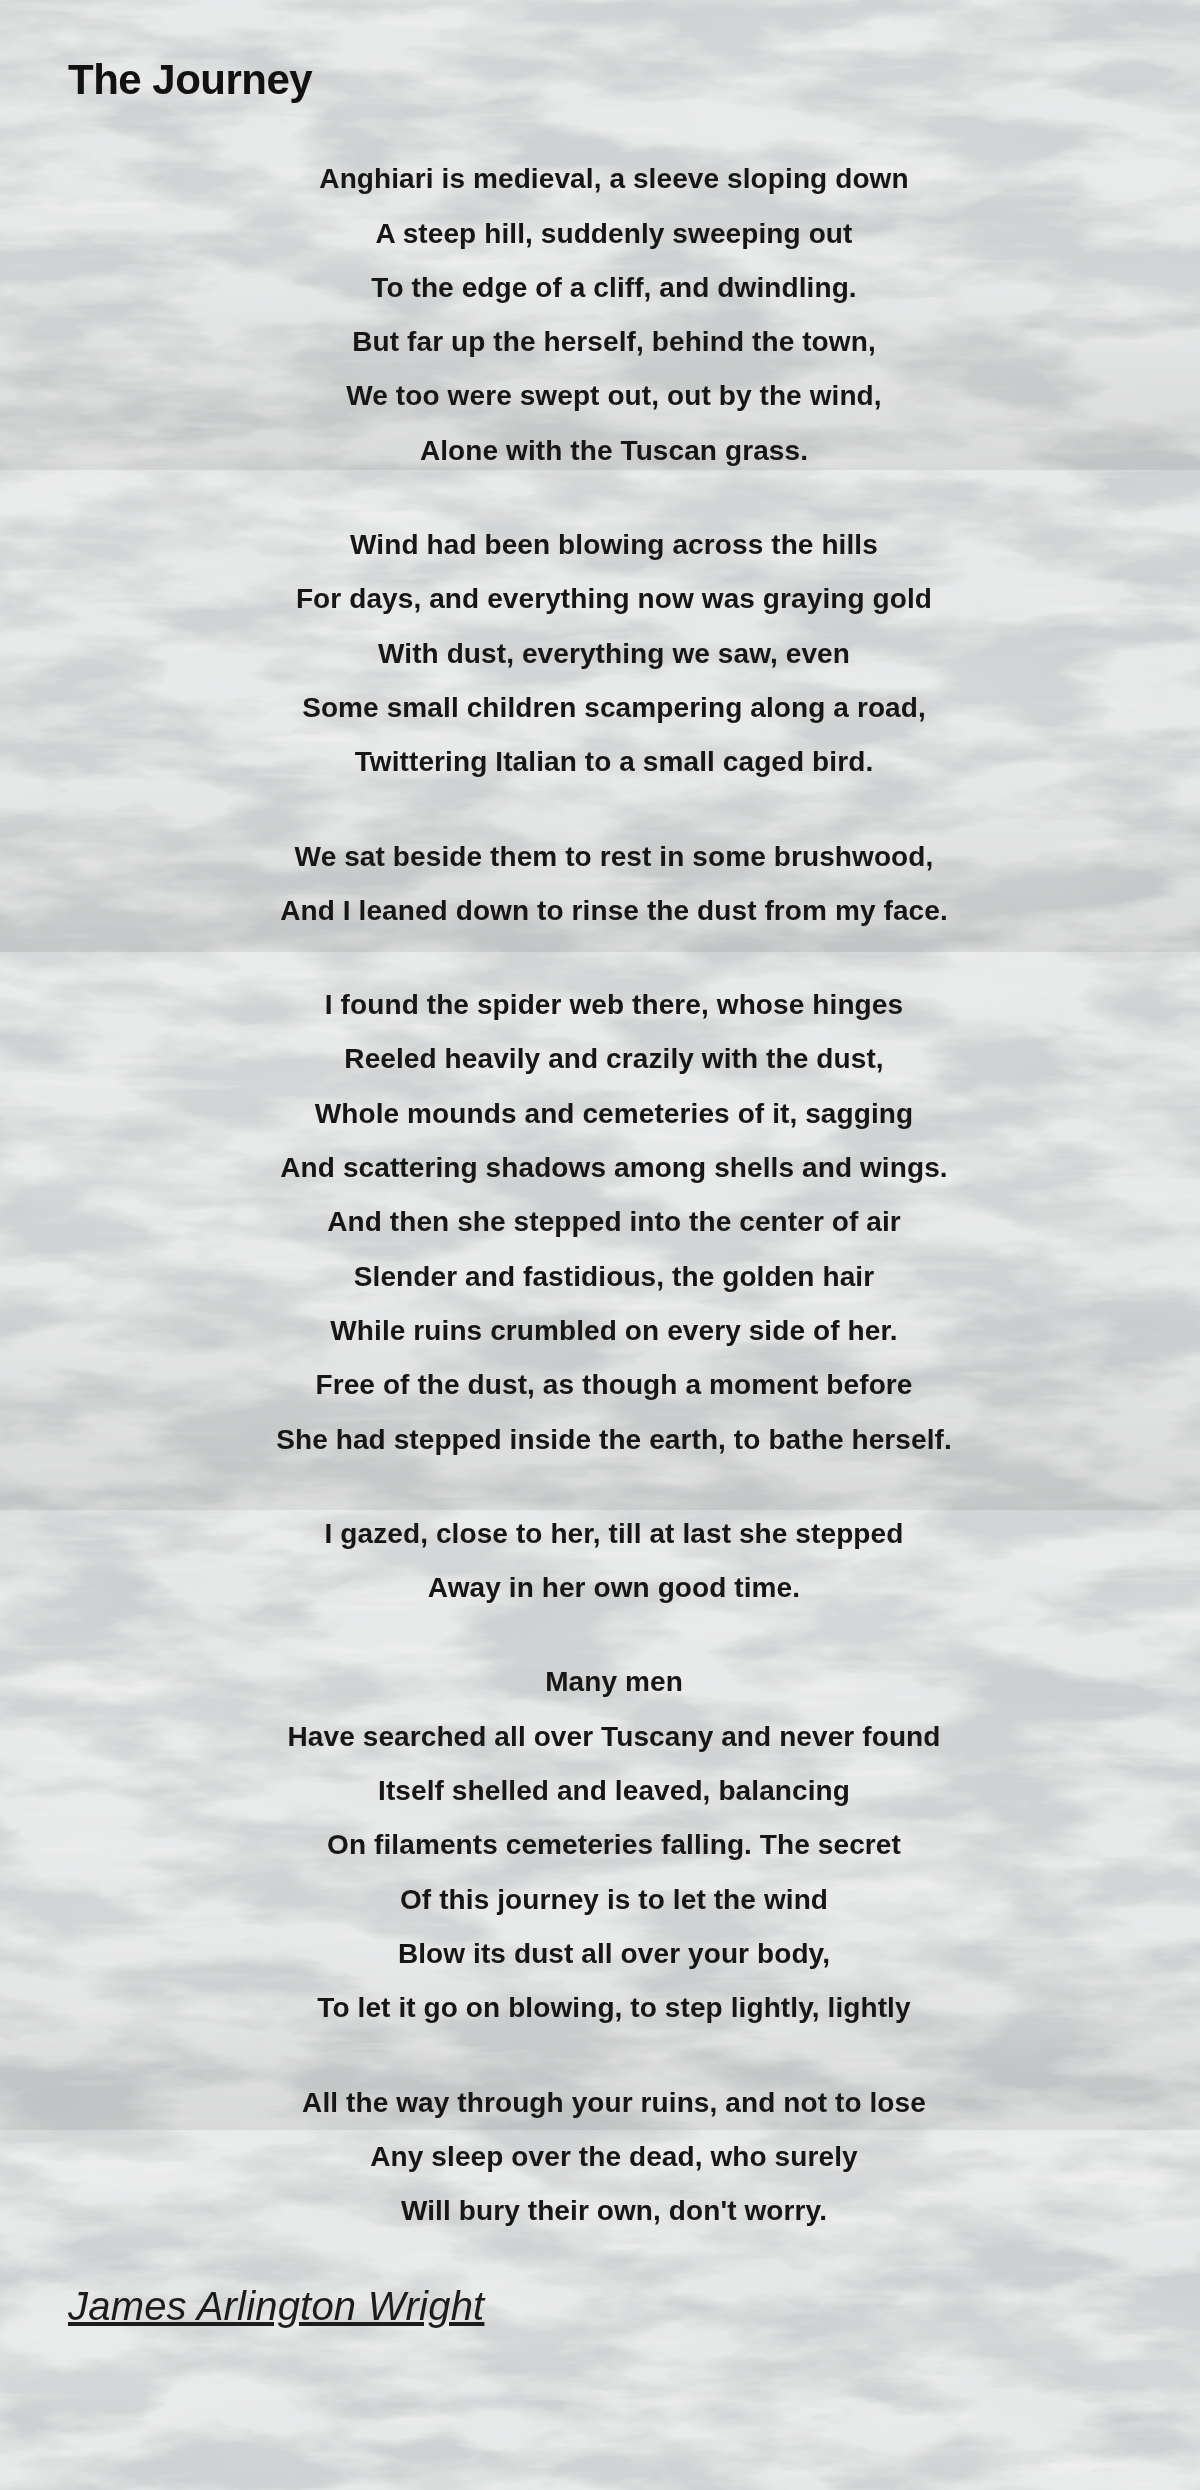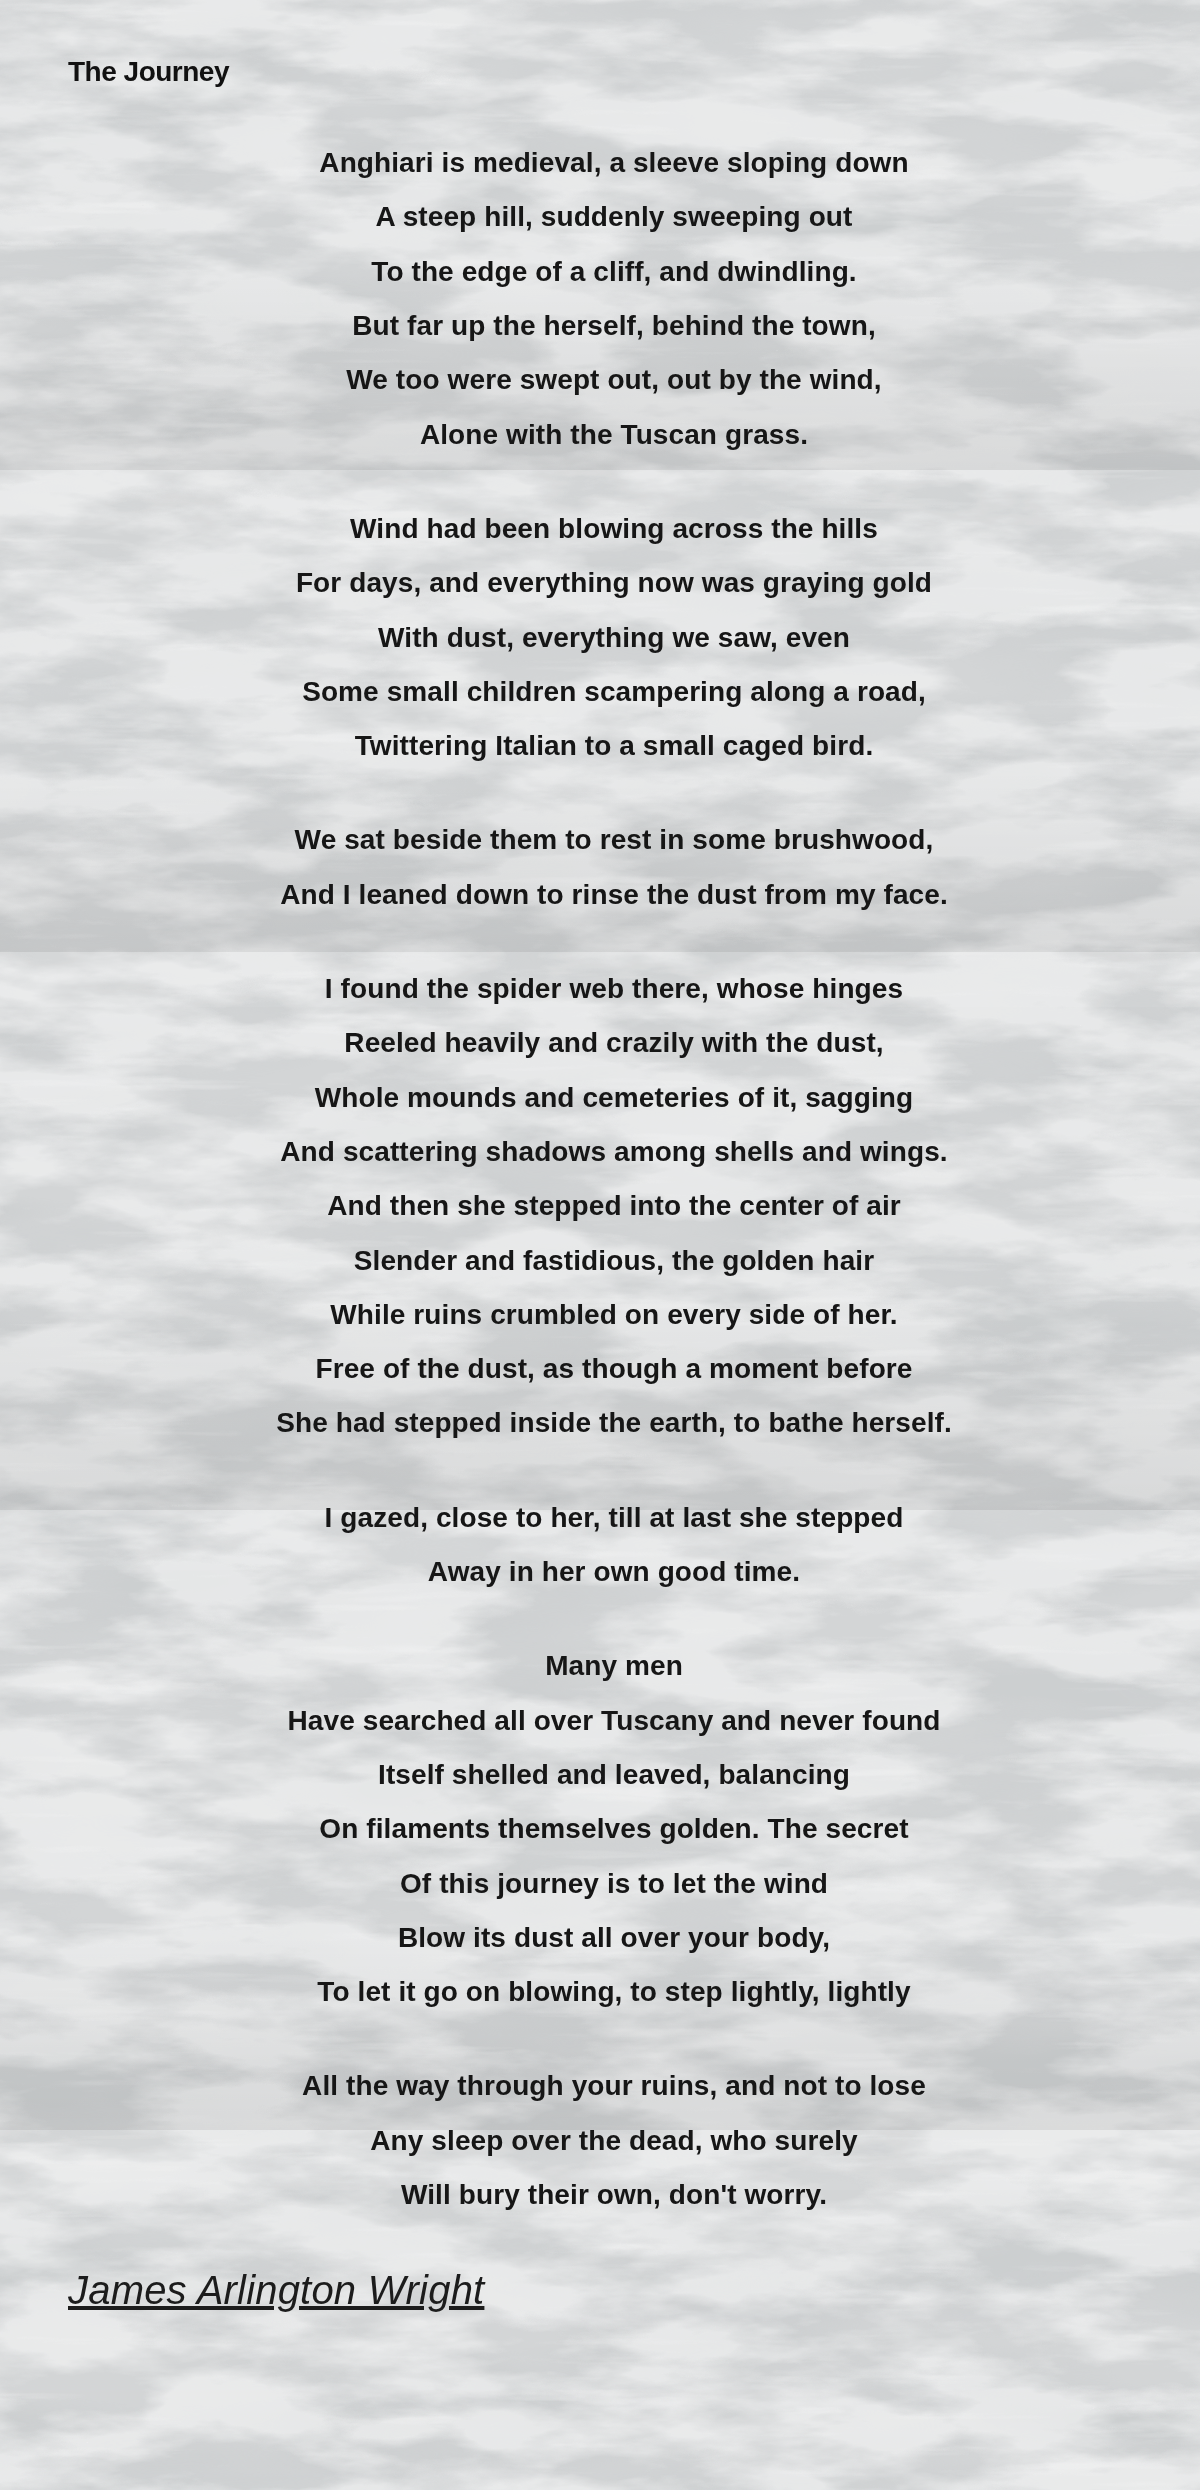--- a/index.html
+++ b/index.html
@@ -34,21 +34,21 @@
     top: 0;
     left: 0;
     width: 1200px;
     height: 2490px;
     box-sizing: border-box;
     padding: 56px 40px 0 68px;
     color: var(--text-color, #161616);
   }
   .title {
     margin: 0 0 48px 0;
-    font-size: 28px;
+    font-size: 42px;
     line-height: 1.15;
     font-weight: bold;
     letter-spacing: -0.5px;
     color: var(--title-color, #111111);
   }
   .stanza {
     margin: 0 0 40px 0;
     text-align: center;
   }
   .poem-line {
@@ -154,21 +154,21 @@
           <div class="poem-line">She had stepped inside the earth, to bathe herself.</div>
         </div>
         <div class="stanza">
           <div class="poem-line">I gazed, close to her, till at last she stepped</div>
           <div class="poem-line">Away in her own good time.</div>
         </div>
         <div class="stanza">
           <div class="poem-line">Many men</div>
           <div class="poem-line">Have searched all over Tuscany and never found</div>
           <div class="poem-line">Itself shelled and leaved, balancing</div>
-          <div class="poem-line">On filaments themselves golden. The secret</div>
+          <div class="poem-line">On filaments cemeteries falling. The secret</div>
           <div class="poem-line">Of this journey is to let the wind</div>
           <div class="poem-line">Blow its dust all over your body,</div>
           <div class="poem-line">To let it go on blowing, to step lightly, lightly</div>
         </div>
         <div class="stanza">
           <div class="poem-line">All the way through your ruins, and not to lose</div>
           <div class="poem-line">Any sleep over the dead, who surely</div>
           <div class="poem-line">Will bury their own, don't worry.</div>
         </div>
       </div>

